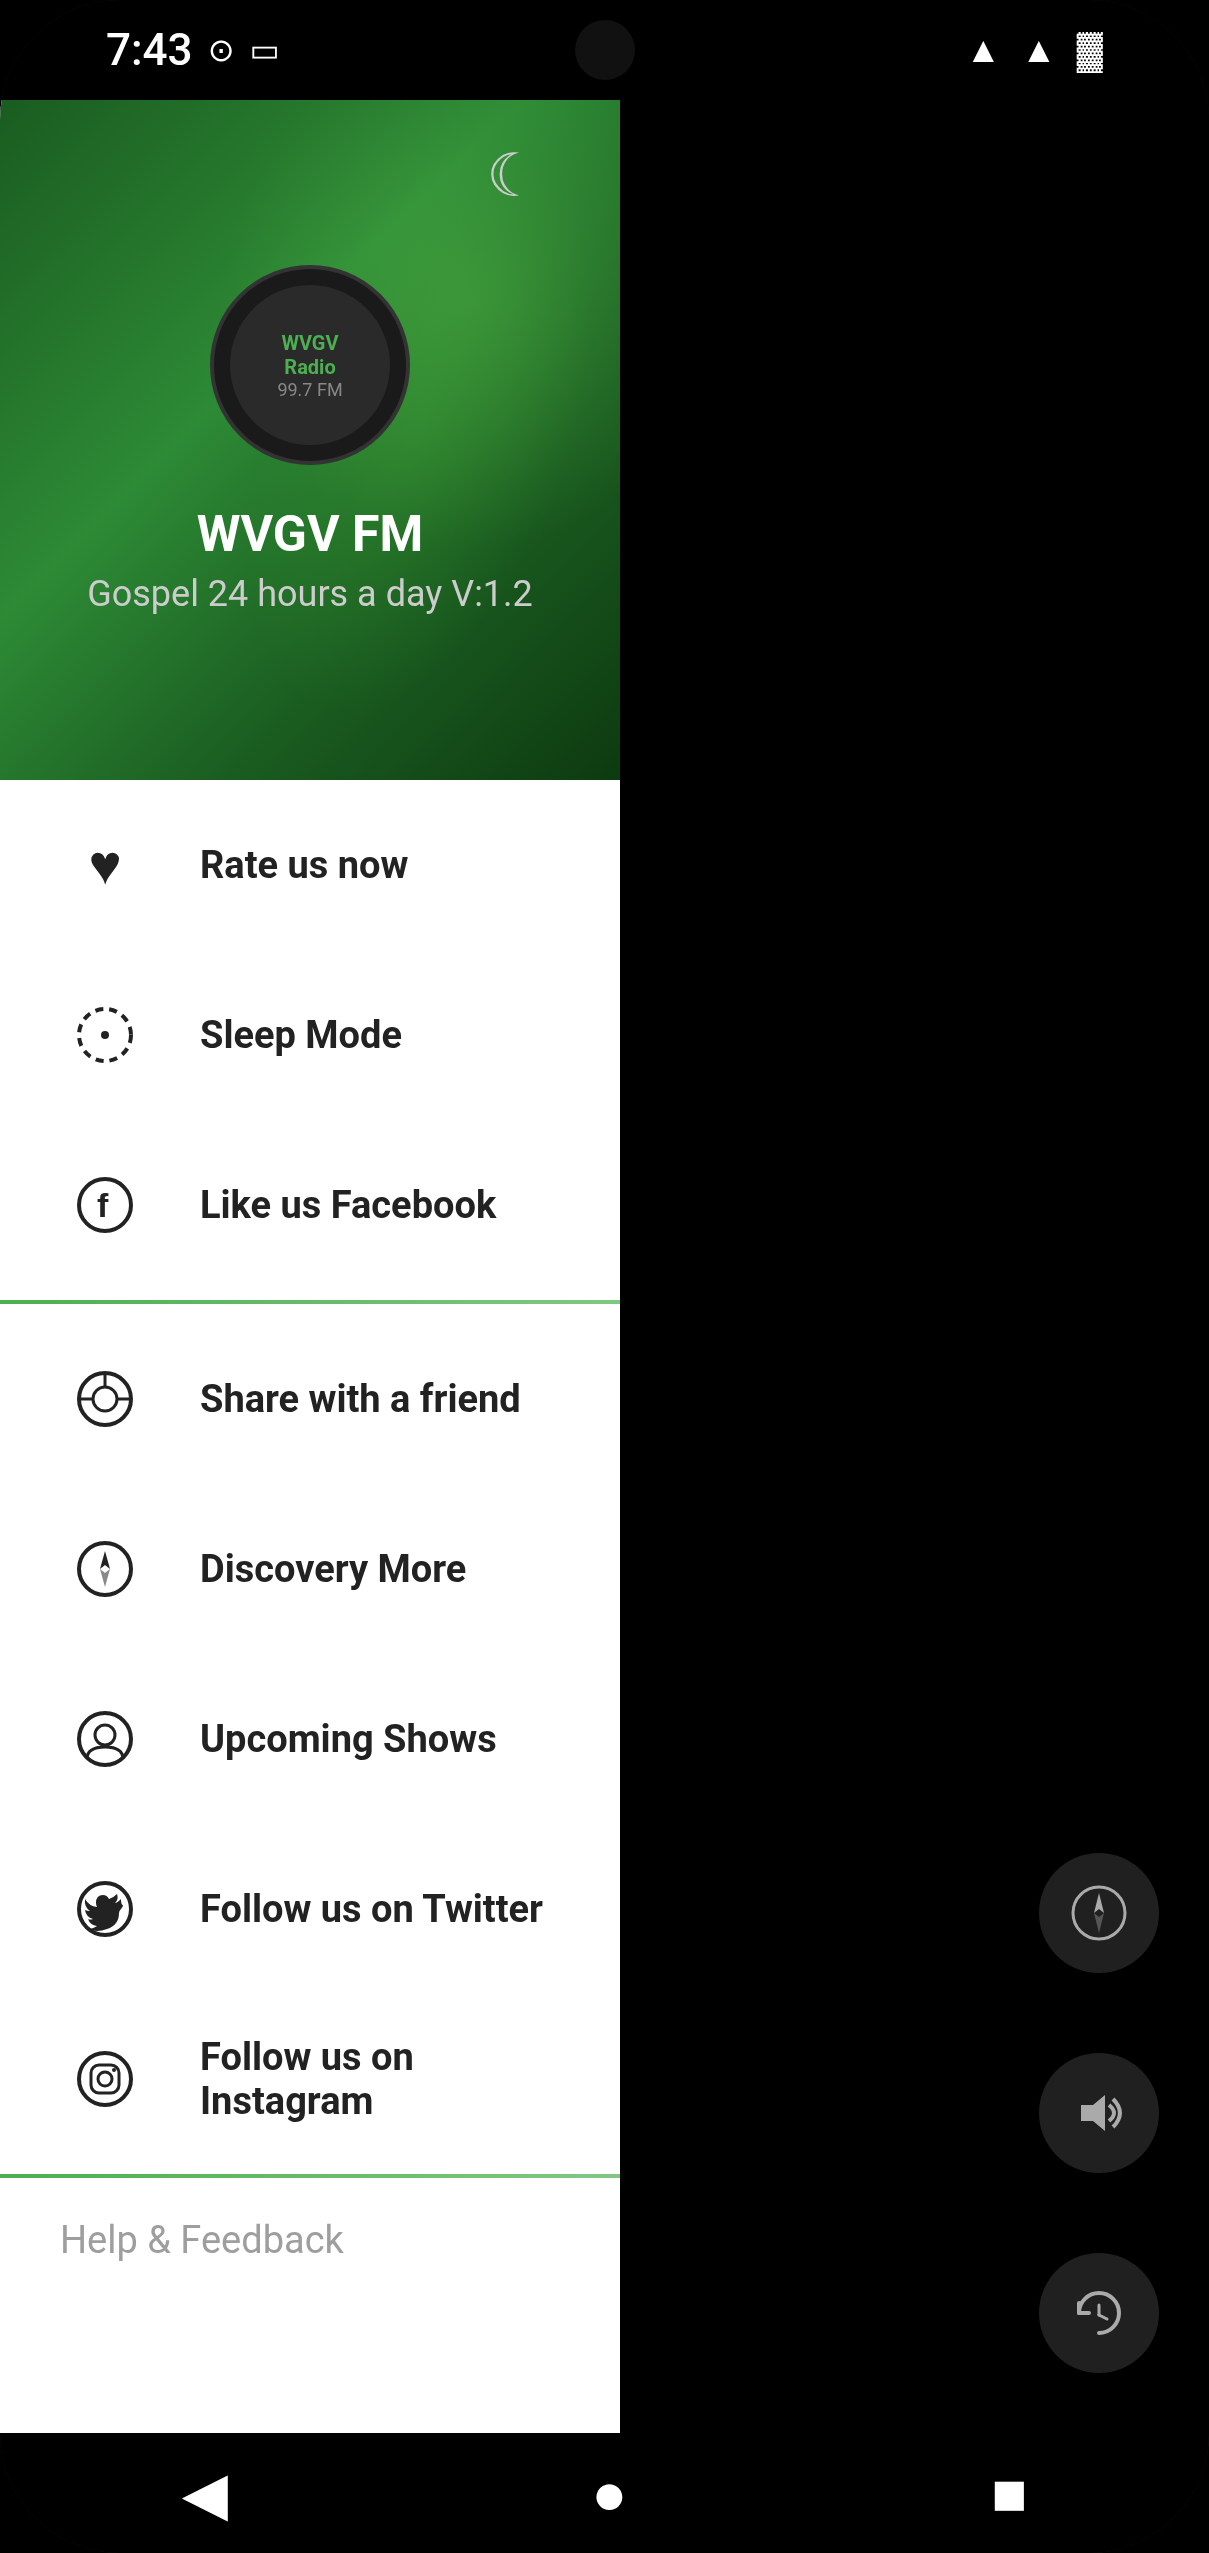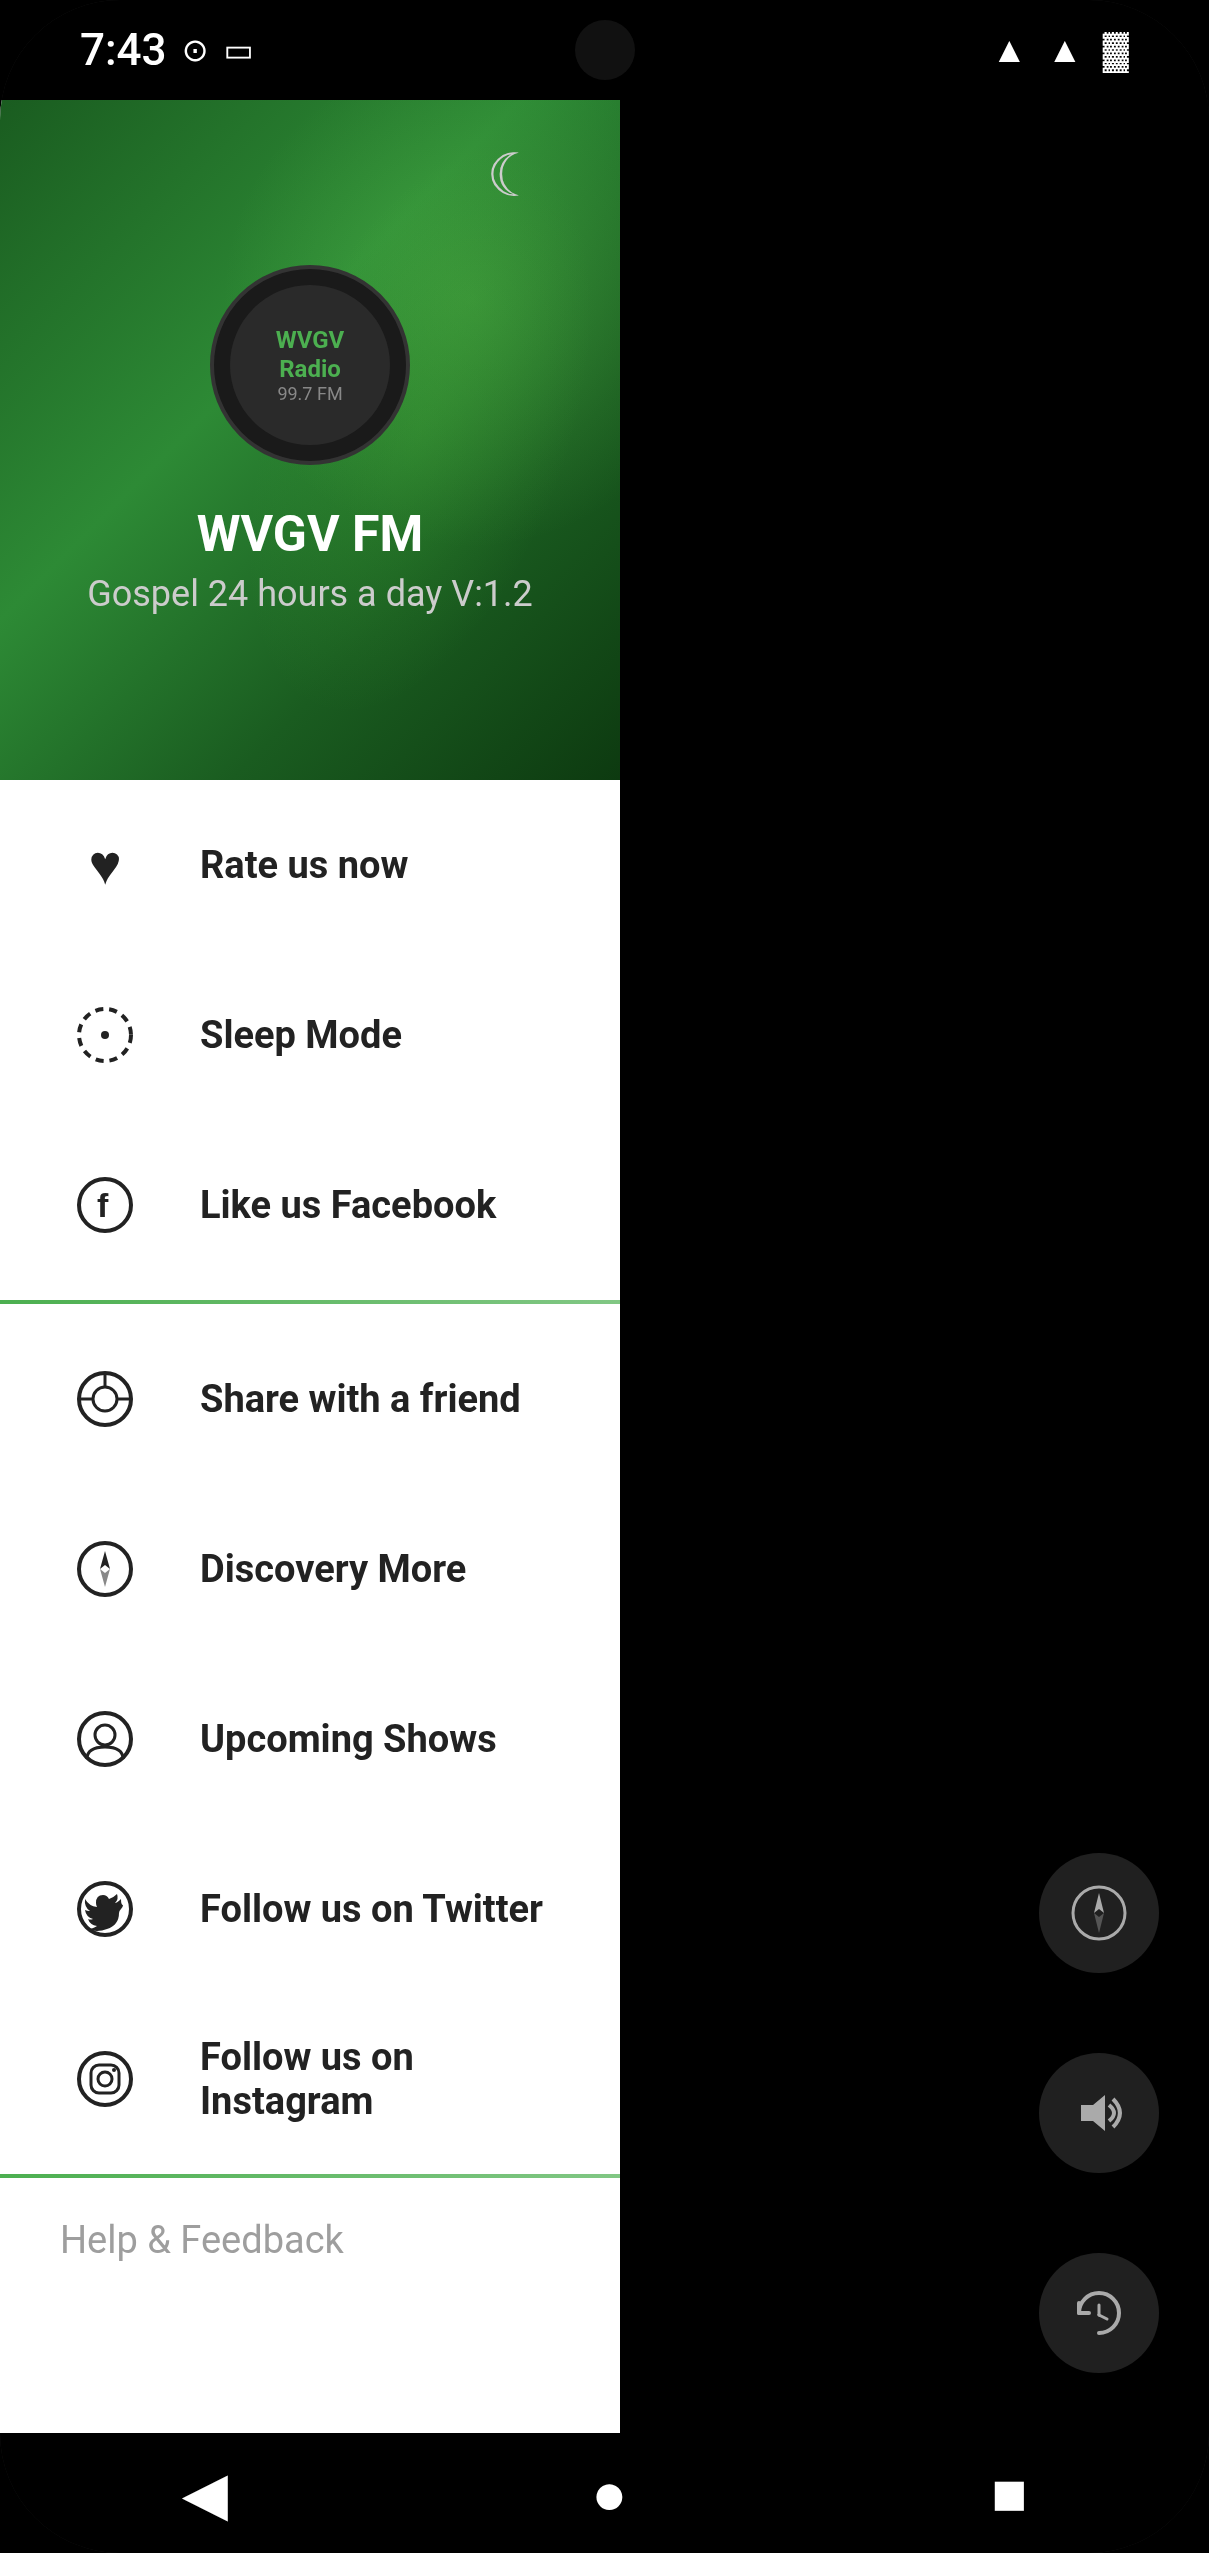--- a/index.html
+++ b/index.html
@@ -26,21 +26,21 @@
     }
 
     
     .status-bar {
       width: 100%;
       height: 100px;
       background: #000;
       display: flex;
       align-items: center;
       justify-content: space-between;
-      padding: 0 80px;
+      padding: 0 106px;
       position: relative;
     }
 
     .status-time {
       color: #fff;
       font-size: 44px;
       font-weight: 500;
     }
 
     .status-icons {
@@ -146,21 +146,21 @@
       border-radius: 50%;
       background: #2a2a2a;
       display: flex;
       flex-direction: column;
       align-items: center;
       justify-content: center;
     }
 
     .radio-logo-text {
       color: #4CAF50;
-      font-size: 24px;
+      font-size: 20px;
       font-weight: bold;
       text-align: center;
       line-height: 1.2;
     }
 
     .radio-logo-subtext {
       color: #888;
       font-size: 18px;
     }
 

